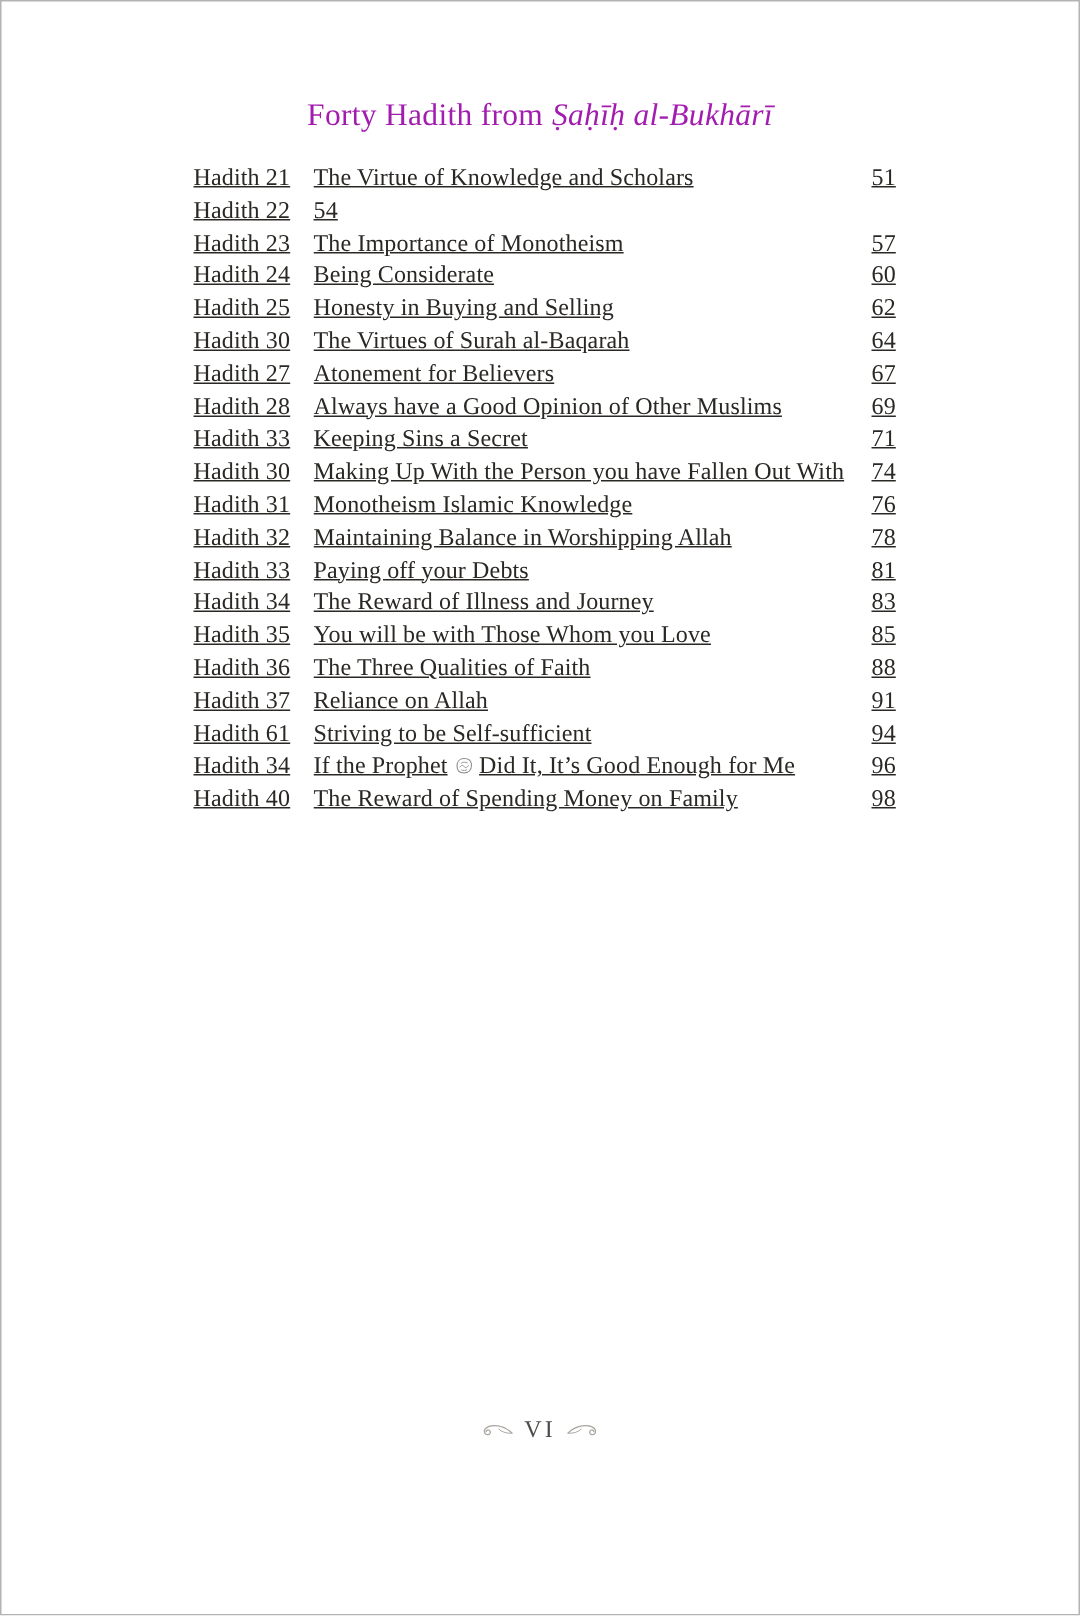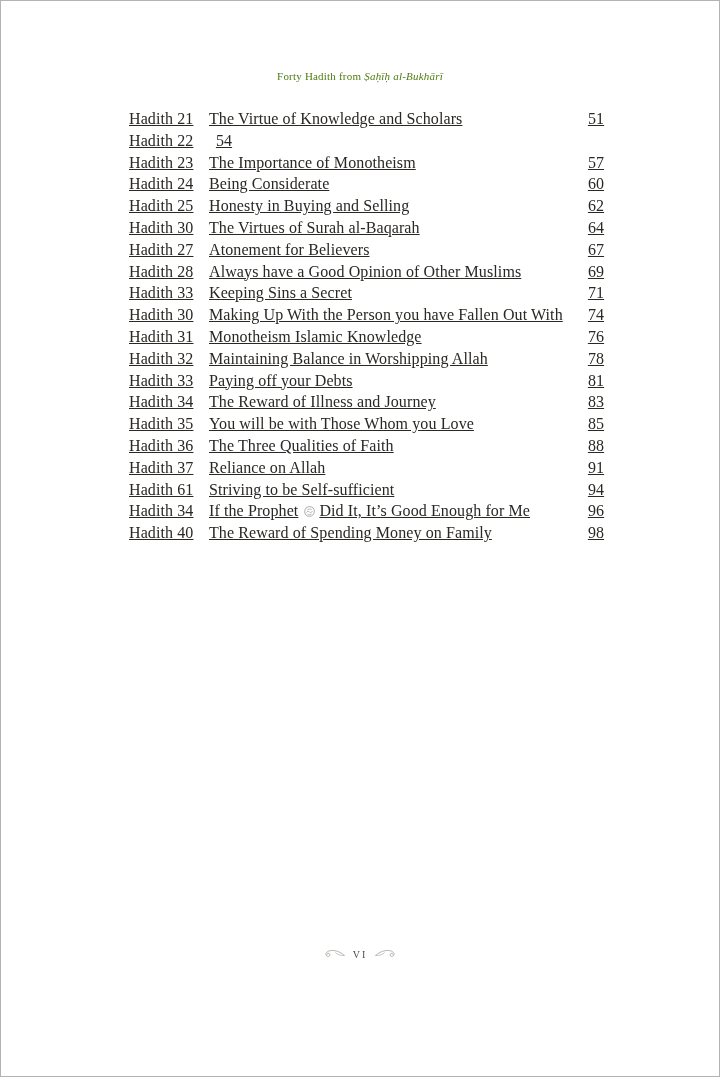--- a/index.html
+++ b/index.html
@@ -10,23 +10,23 @@
     box-sizing: border-box;
     background: #ffffff;
     border: 1px solid #b3b3b3;
     font-family: "Liberation Serif", "DejaVu Serif", serif;
     color: #2a2824;
     overflow: hidden;
   }
   .running-header {
     margin-top: 66px;
     text-align: center;
-    font-size: 11px;
+    font-size: 21px;
     line-height: 19px;
-    color: #4d7c0f;
+    color: #a21caf;
     letter-spacing: 0.2px;
   }
   .running-header .title-italic {
     font-style: italic;
     margin-left: 0.28em;
   }
   .toc {
     margin: 22px 108px 0 128px;
   }
   .toc-row {
@@ -42,37 +42,37 @@
     flex: none;
     width: 80px;
   }
   .toc-title {
     flex: 1 1 auto;
     white-space: nowrap;
     overflow: hidden;
   }
   .toc-page {
     flex: none;
-    text-align: center;
+    text-align: left;
     min-width: 30px;
   }
   .pbuh-icon {
     vertical-align: -2px;
     margin: 0 3px 0 5px;
   }
   .page-footer {
     position: absolute;
     left: 0;
     top: 944px;
     width: 100%;
     text-align: center;
     color: #4f4d4a;
   }
   .page-footer .folio {
-    font-size: 10px;
+    font-size: 16px;
     letter-spacing: 2px;
     margin: 4px 7px;
     vertical-align: 1px;
   }
   .flourish { vertical-align: -1px; }
   .flourish.right { transform: scaleX(-1); }
 </style>
 </head>
 <body>
 

